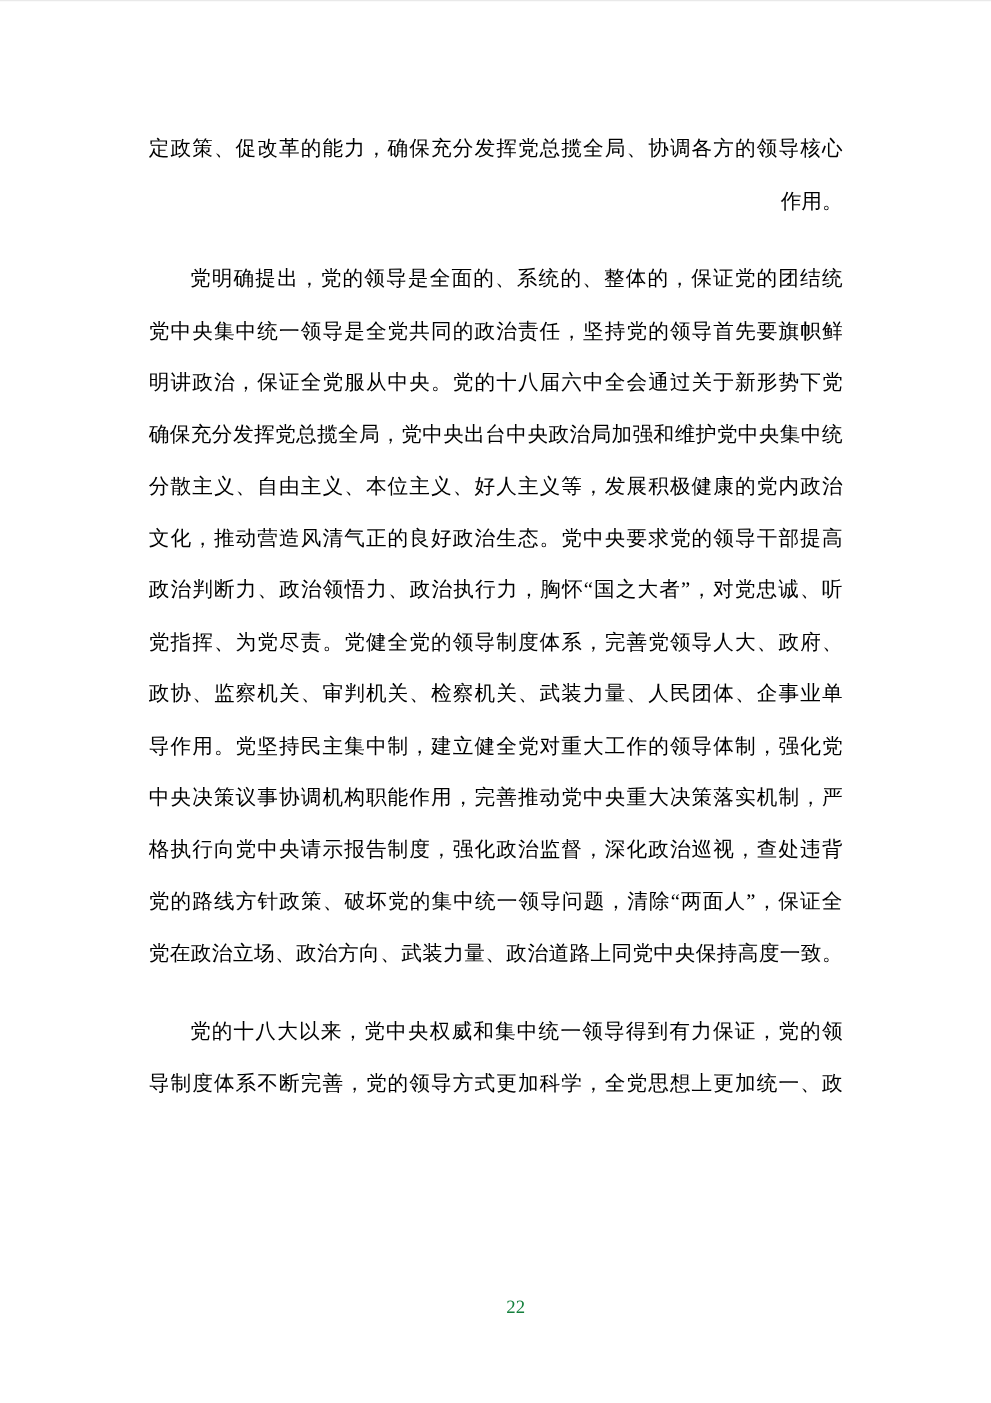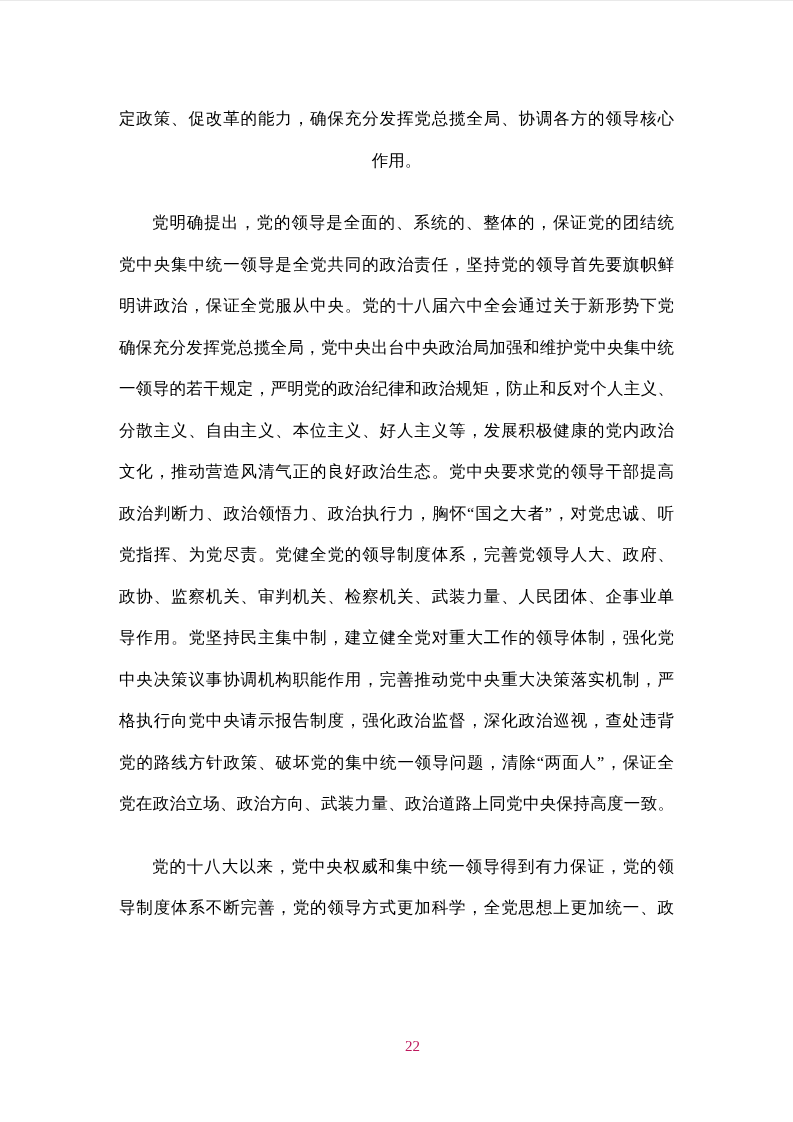--- a/index.html
+++ b/index.html
@@ -33,57 +33,56 @@
   .paragraph + .paragraph {
     margin-top: 21px;
   }
   .line {
     height: 41.5px;
     line-height: 41.5px;
     font-size: 16.5px;
     letter-spacing: 0;
     white-space: normal;
     overflow: hidden;
-    text-align: center;
+    text-align: right;
   }
   .line.full {
     text-align: justify;
     text-align-last: justify;
   }
   .line.indent {
     text-indent: 2em;
   }
   .page-number {
     position: absolute;
     left: 0;
     right: 0;
     top: 1037px;
     text-align: center;
     font-size: 15px;
     line-height: 18px;
-    color: #be185d;
+    color: #15803d;
     padding-left: 32px;
   }
 </style>
 </head>
 <body>
 
 <div class="page">
   <div class="page-top-edge"></div>
   <div class="content" id="doc-content">
       <div class="paragraph">
         <div class="line full">定政策、促改革的能力，确保充分发挥党总揽全局、协调各方的领导核心</div>
         <div class="line">作用。</div>
       </div>
       <div class="paragraph">
         <div class="line indent full">党明确提出，党的领导是全面的、系统的、整体的，保证党的团结统</div>
         <div class="line full">党中央集中统一领导是全党共同的政治责任，坚持党的领导首先要旗帜鲜</div>
         <div class="line full">明讲政治，保证全党服从中央。党的十八届六中全会通过关于新形势下党</div>
         <div class="line full">确保充分发挥党总揽全局，党中央出台中央政治局加强和维护党中央集中统</div>
-        <div class="line full">一领导的若干规定，严明党的政治纪律和政治规矩，防止和反对个人主义、</div>
         <div class="line full">分散主义、自由主义、本位主义、好人主义等，发展积极健康的党内政治</div>
         <div class="line full">文化，推动营造风清气正的良好政治生态。党中央要求党的领导干部提高</div>
         <div class="line full">政治判断力、政治领悟力、政治执行力，胸怀“国之大者”，对党忠诚、听</div>
         <div class="line full">党指挥、为党尽责。党健全党的领导制度体系，完善党领导人大、政府、</div>
         <div class="line full">政协、监察机关、审判机关、检察机关、武装力量、人民团体、企事业单</div>
         <div class="line full">导作用。党坚持民主集中制，建立健全党对重大工作的领导体制，强化党</div>
         <div class="line full">中央决策议事协调机构职能作用，完善推动党中央重大决策落实机制，严</div>
         <div class="line full">格执行向党中央请示报告制度，强化政治监督，深化政治巡视，查处违背</div>
         <div class="line full">党的路线方针政策、破坏党的集中统一领导问题，清除“两面人”，保证全</div>
         <div class="line full">党在政治立场、政治方向、武装力量、政治道路上同党中央保持高度一致。</div>

